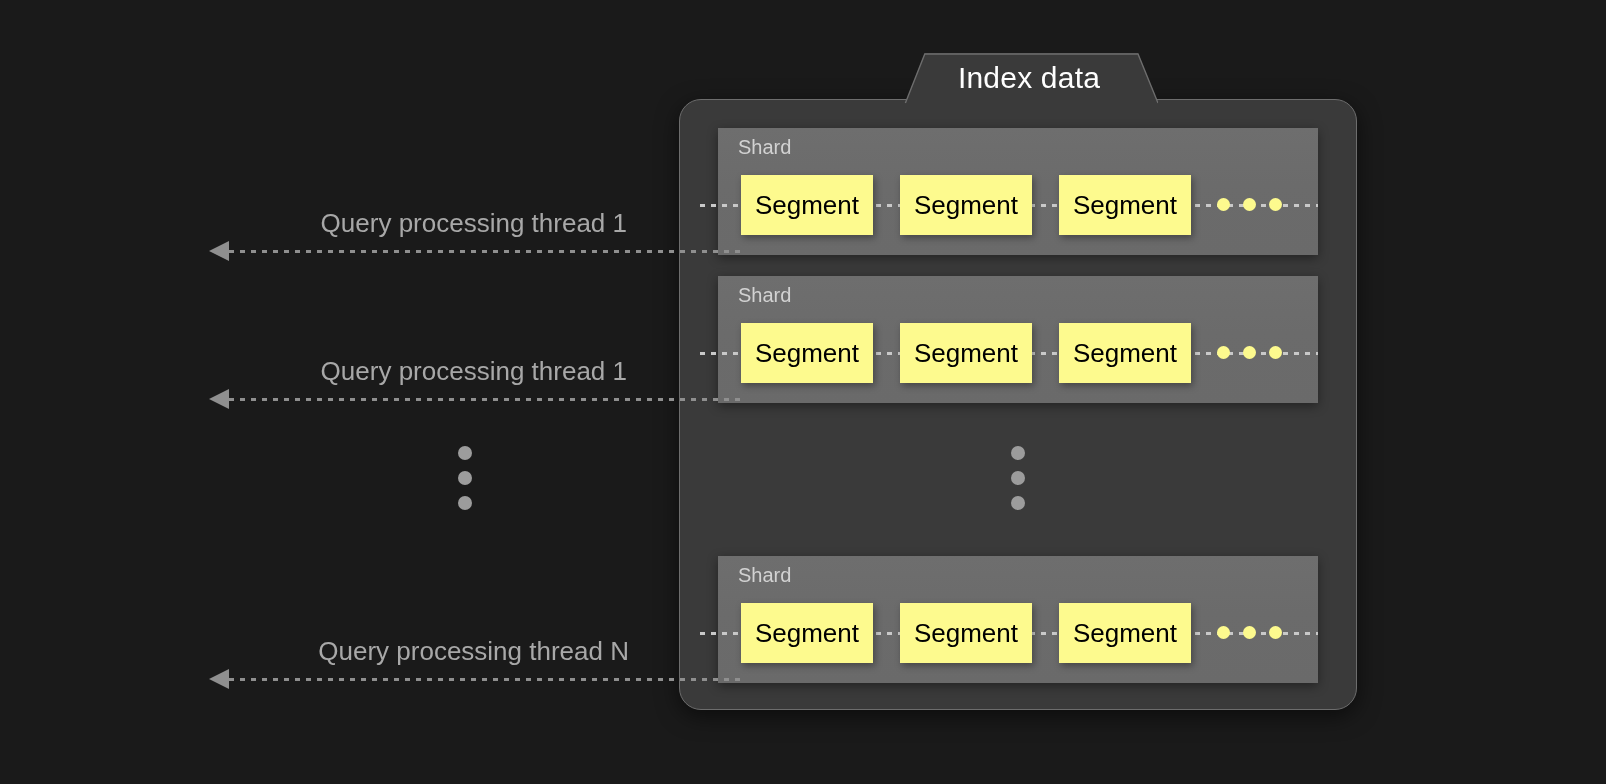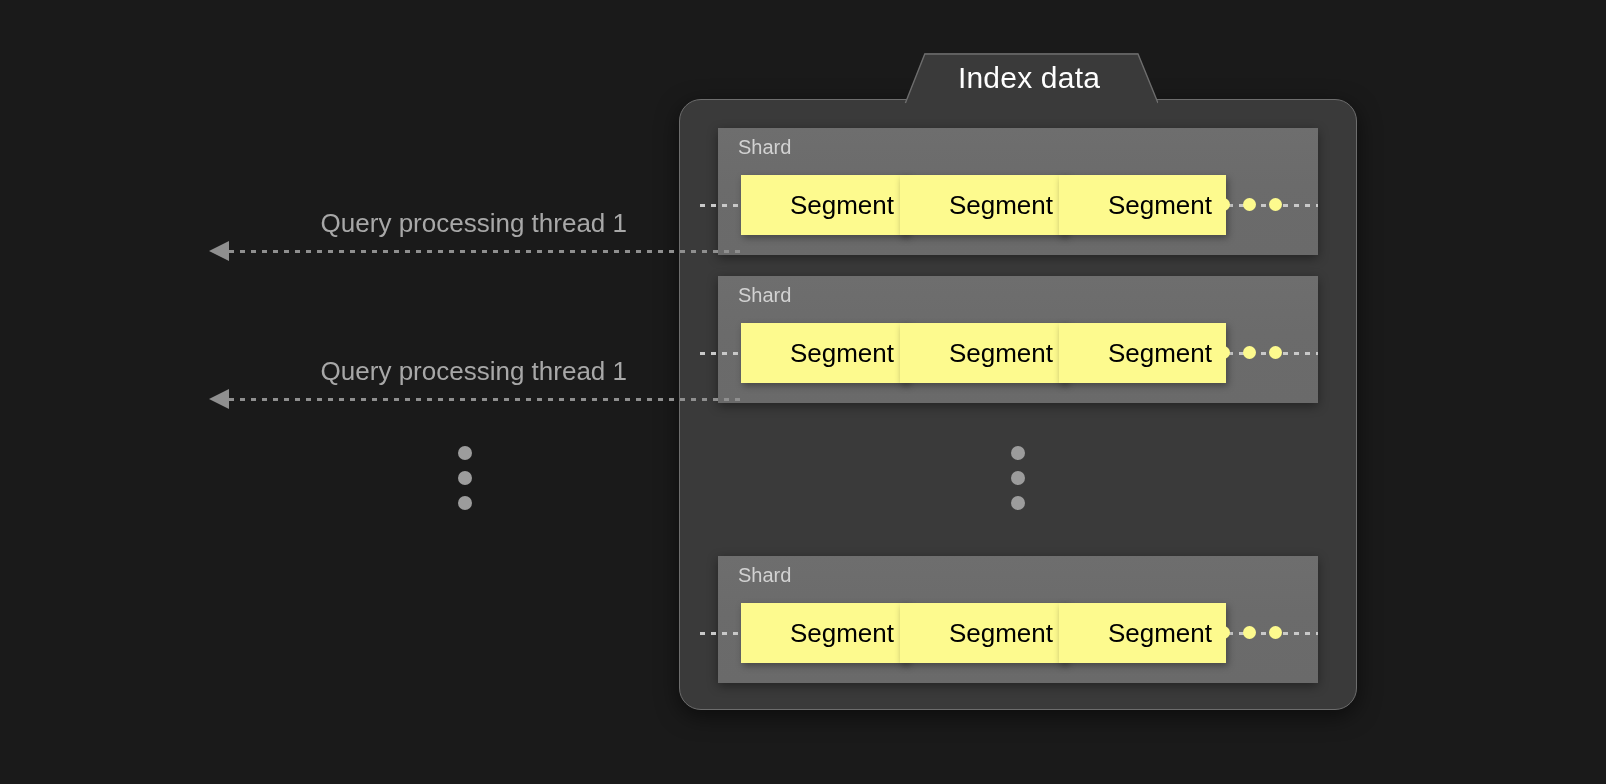--- a/index.html
+++ b/index.html
@@ -99,21 +99,20 @@
     top: 47px;
     width: 132px;
     height: 60px;
     background: #fdfa8e;
     display: flex;
     align-items: center;
     justify-content: center;
     color: #000000;
     font-size: 26px;
     box-shadow: 2px 3px 7px rgba(0,0,0,0.35);
-    padding-left: 35px;
   }
   .seg-a { left: 23px; }
   .seg-b { left: 182px; }
   .seg-c { left: 341px; }
 
   
   .shard-rail {
     position: absolute;
     left: -18px;
     top: 76px;
@@ -275,14 +274,19 @@
     <div class="thread-line"></div>
     <div class="thread-arrow"></div>
   </div>
 
   <div class="thread thread-2">
     <div class="thread-label">Query processing thread 1</div>
     <div class="thread-line"></div>
     <div class="thread-arrow"></div>
   </div>
 
+  <div class="thread thread-3">
+    <div class="thread-label">Query processing thread N</div>
+    <div class="thread-line"></div>
+    <div class="thread-arrow"></div>
+  </div>
 
 </div>
 
 </body></html>

